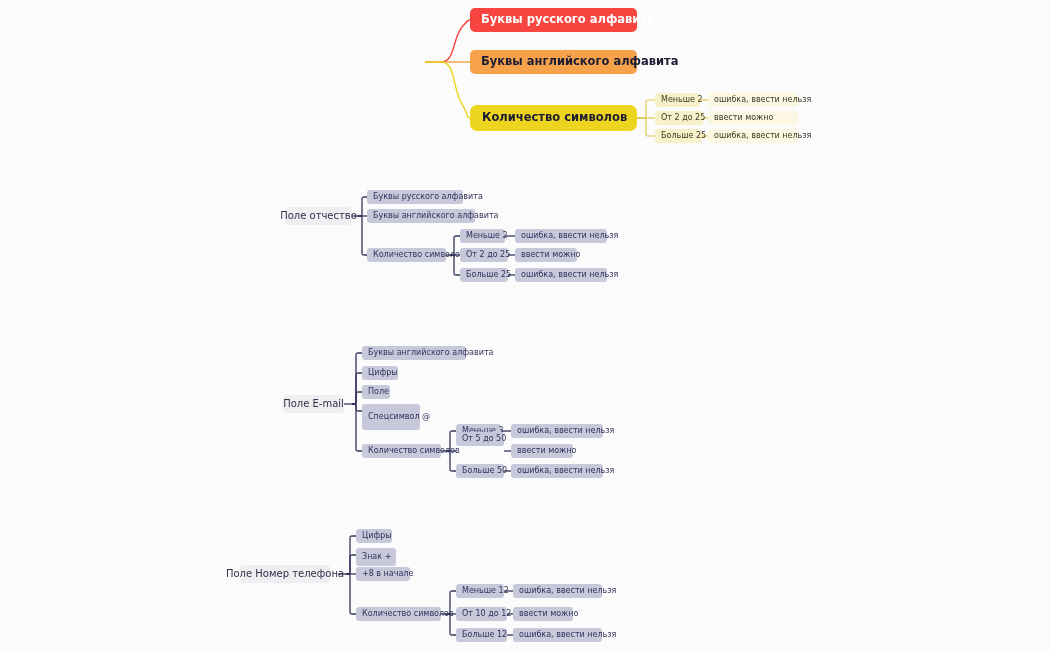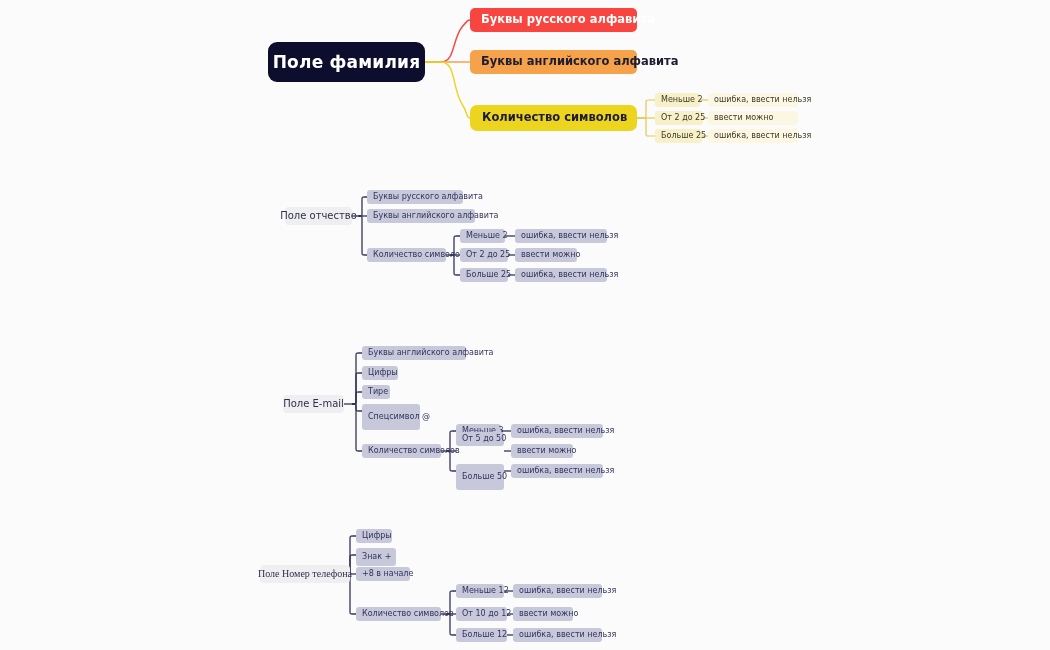--- a/index.html
+++ b/index.html
@@ -163,23 +163,20 @@
     <path d="M441,614 L446,614" fill="none" stroke="#33335c" stroke-width="1.3"></path>
     <path d="M446,614 L448,614 C450,614 450,614 450,611 L450,594 C450,591 450,591 453,591 L456,591" fill="none" stroke="#33335c" stroke-width="1.3"></path>
     <path d="M446,614 L456,614" fill="none" stroke="#33335c" stroke-width="1.3"></path>
     <path d="M446,614 L448,614 C450,614 450,614 450,617 L450,632 C450,635 450,635 453,635 L456,635" fill="none" stroke="#33335c" stroke-width="1.3"></path>
 
     <path d="M504,591 L513,591" fill="none" stroke="#33335c" stroke-width="1.3"></path>
     <path d="M507,614 L513,614" fill="none" stroke="#33335c" stroke-width="1.3"></path>
     <path d="M507,635 L513,635" fill="none" stroke="#33335c" stroke-width="1.3"></path>
   </svg>
 
-  <div class="node n-root1" style="left:268px; top:42px; width:157px; height:40px;">
-    <span>Поле фамилия</span>
-  </div>
 
   <div class="node n-red" style="left:470px; top:8px; width:167px; height:24px;">
     <span>Буквы русского алфавита</span>
   </div>
 
   <div class="node n-orange" style="left:470px; top:50px; width:167px; height:24px;">
     <span>Буквы английского алфавита</span>
   </div>
 
   <div class="node n-yellow" style="left:470px; top:105px; width:167px; height:26px;">
@@ -250,21 +247,21 @@
 
   <div class="node n-lav" style="left:362px; top:346px; width:104px; height:14px;">
     <span>Буквы английского алфавита</span>
   </div>
 
   <div class="node n-lav" style="left:362px; top:366px; width:36px; height:14px;">
     <span>Цифры</span>
   </div>
 
   <div class="node n-lav" style="left:362px; top:385px; width:28px; height:14px;">
-    <span>Тире</span>
+    <span>Поле</span>
   </div>
 
   <div class="node n-lav" style="left:362px; top:404px; width:58px; height:26px;">
     <span>Спецсимвол @</span>
   </div>
 
   <div class="node n-lav" style="left:362px; top:444px; width:79px; height:14px;">
     <span>Количество символов</span>
   </div>
 
@@ -275,28 +272,28 @@
     <span>ошибка, ввести нельзя</span>
   </div>
 
   <div class="node n-lav" style="left:456px; top:432px; width:48px; height:14px;">
     <span>От 5 до 50</span>
   </div>
   <div class="node n-lav" style="left:511px; top:444px; width:62px; height:14px;">
     <span>ввести можно</span>
   </div>
 
-  <div class="node n-lav" style="left:456px; top:464px; width:48px; height:26px;">
+  <div class="node n-lav" style="left:456px; top:464px; width:48px; height:14px;">
     <span>Больше 50</span>
   </div>
   <div class="node n-lav" style="left:511px; top:464px; width:92px; height:14px;">
     <span>ошибка, ввести нельзя</span>
   </div>
 
-  <div class="node n-rootg" style="left:260px; top:565px; width:90px; height:18px;font-family:Liberation Serif, serif;">
+  <div class="node n-rootg" style="left:240px; top:565px; width:90px; height:18px;">
     <span>Поле Номер телефона</span>
   </div>
 
   <div class="node n-lav" style="left:356px; top:529px; width:36px; height:14px;">
     <span>Цифры</span>
   </div>
 
   <div class="node n-lav" style="left:356px; top:548px; width:40px; height:18px;">
     <span>Знак +</span>
   </div>

